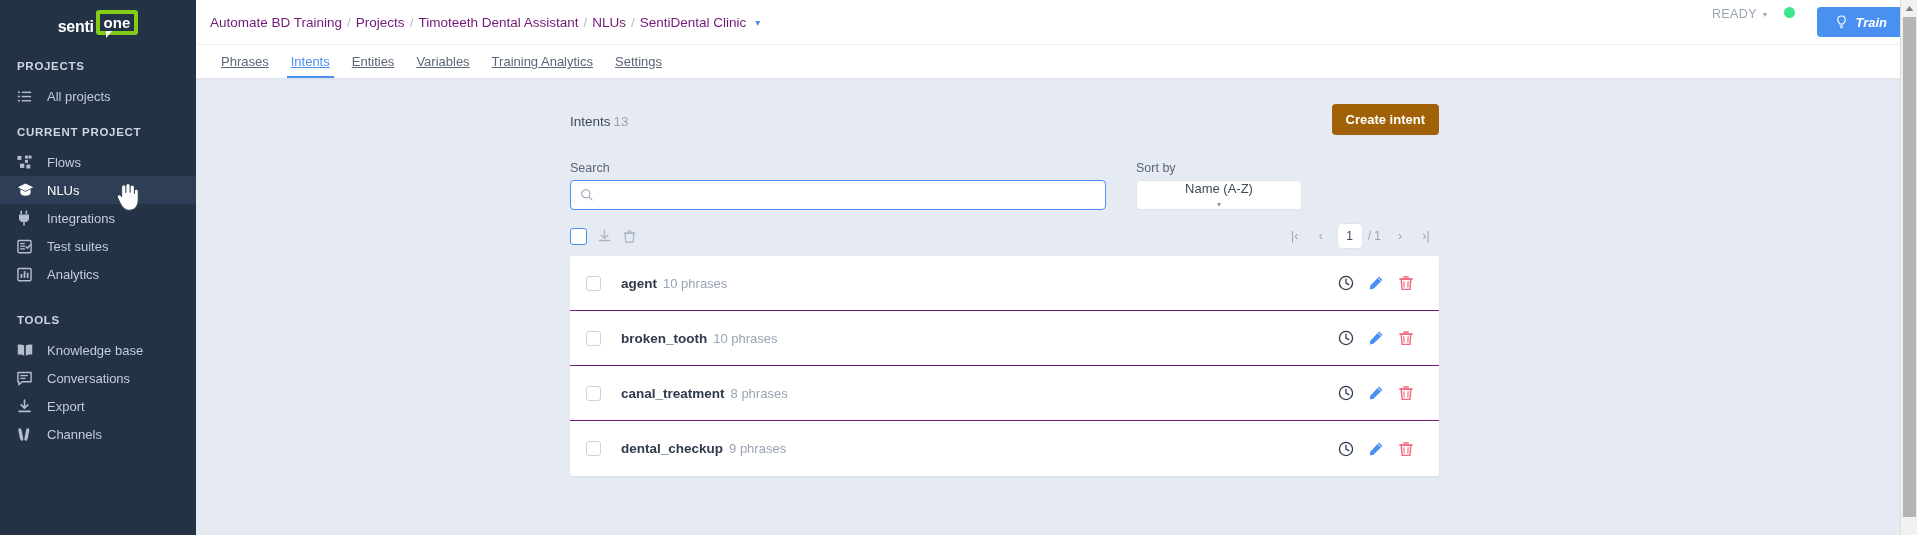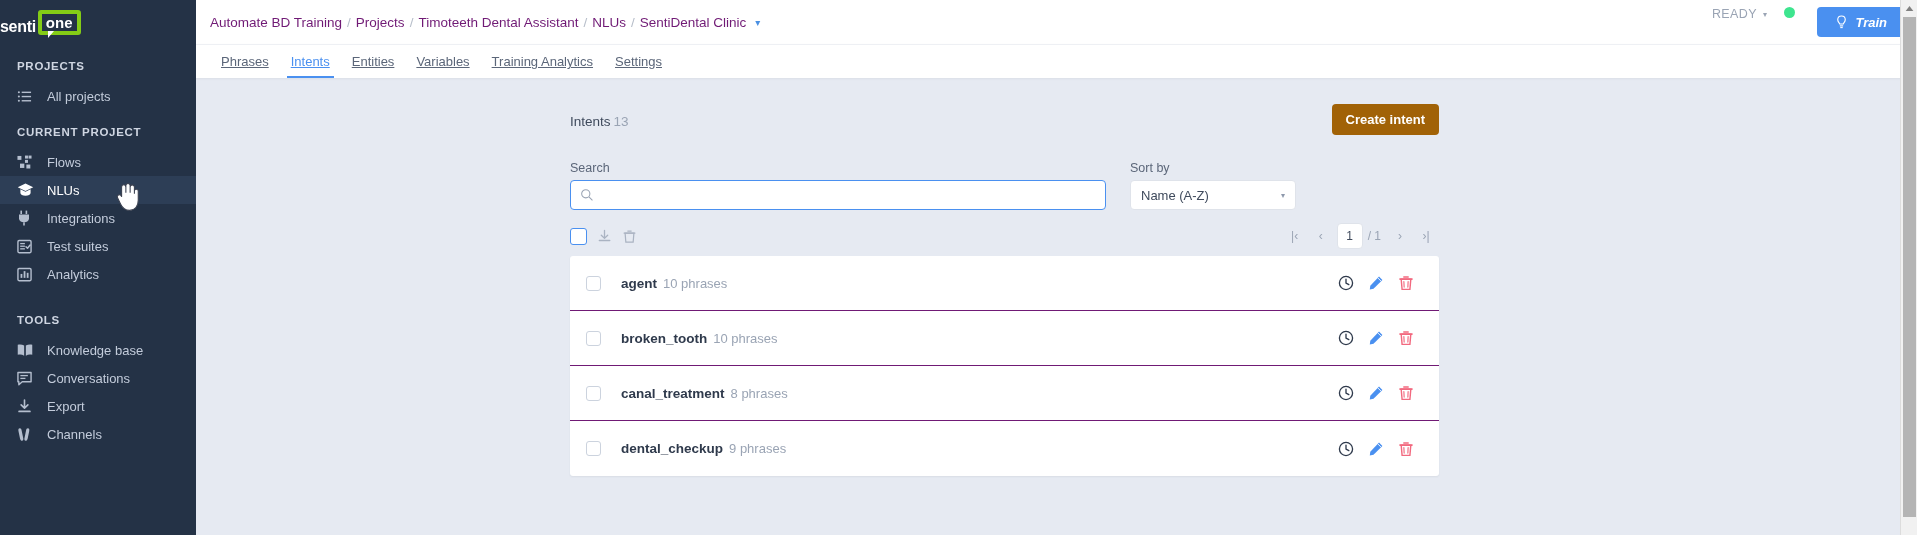--- a/index.html
+++ b/index.html
@@ -13,21 +13,21 @@
 
   
   .sidebar {
     width: 196px; height: 535px; flex: 0 0 196px;
     background: #243246;
     color: #fff;
     position: relative;
     overflow: hidden;
   }
   .logo-wrap {
-    height: 44px; display: flex; align-items: center; justify-content: flex-start;
+    height: 44px; display: flex; align-items: center; justify-content: center;
   }
   .logo { display: flex; align-items: flex-end; }
   .logo-senti {
     font-size: 16px; font-weight: bold; color: #fff; letter-spacing: -0.3px;
     line-height: 1;
   }
   .logo-one {
     position: relative;
     border: 4px solid #84cc16;
     border-radius: 3px;
@@ -160,21 +160,21 @@
   }
   .intents-count { color: #9aa4b4; margin-left: 3px; }
   .create-btn {
     background: #a16207; color: #fff; border: none; border-radius: 4px;
     height: 31px; padding: 0 14px;
     font-size: 13px; font-weight: bold; cursor: pointer;
     font-family: "Liberation Sans", sans-serif;
   }
 
   .filters {
-    display: flex; gap: 24px; align-items: flex-end;
+    display: flex; gap: 30px; align-items: flex-end;
     margin-top: 9px;
   }
   .field { display: flex; flex-direction: column; }
   .field.search { width: 536px; }
   .field.sort { width: 166px; }
   .field-label {
     font-size: 12.5px; color: #5b6679; margin-bottom: 5px;
   }
   .search-box {
     height: 30px; background: #fff;
@@ -184,21 +184,21 @@
   .search-box .mag { color: #9aa4b4; margin-right: 6px; display: flex; }
   .search-input {
     border: none; outline: none; flex: 1;
     font-size: 13px; color: #3f4a5c; background: transparent;
     font-family: "Liberation Sans", sans-serif;
   }
   .select-box {
     height: 30px; background: #fff;
     border: 1px solid #dfe3ea; border-radius: 4px;
     display: flex; align-items: center; justify-content: space-between;
-    padding: 0 10px; cursor: pointer;
+    padding: 0 10px; cursor: pointer; flex-direction: column;
   }
   .select-value { font-size: 13px; color: #3f4a5c; }
   .select-caret { font-size: 8px; color: #8e99ac; }
 
   .toolbar {
     display: flex; align-items: center; justify-content: space-between;
     margin-top: 12px; height: 28px;
   }
   .toolbar-left { display: flex; align-items: center; gap: 10px; }
   .cb {

